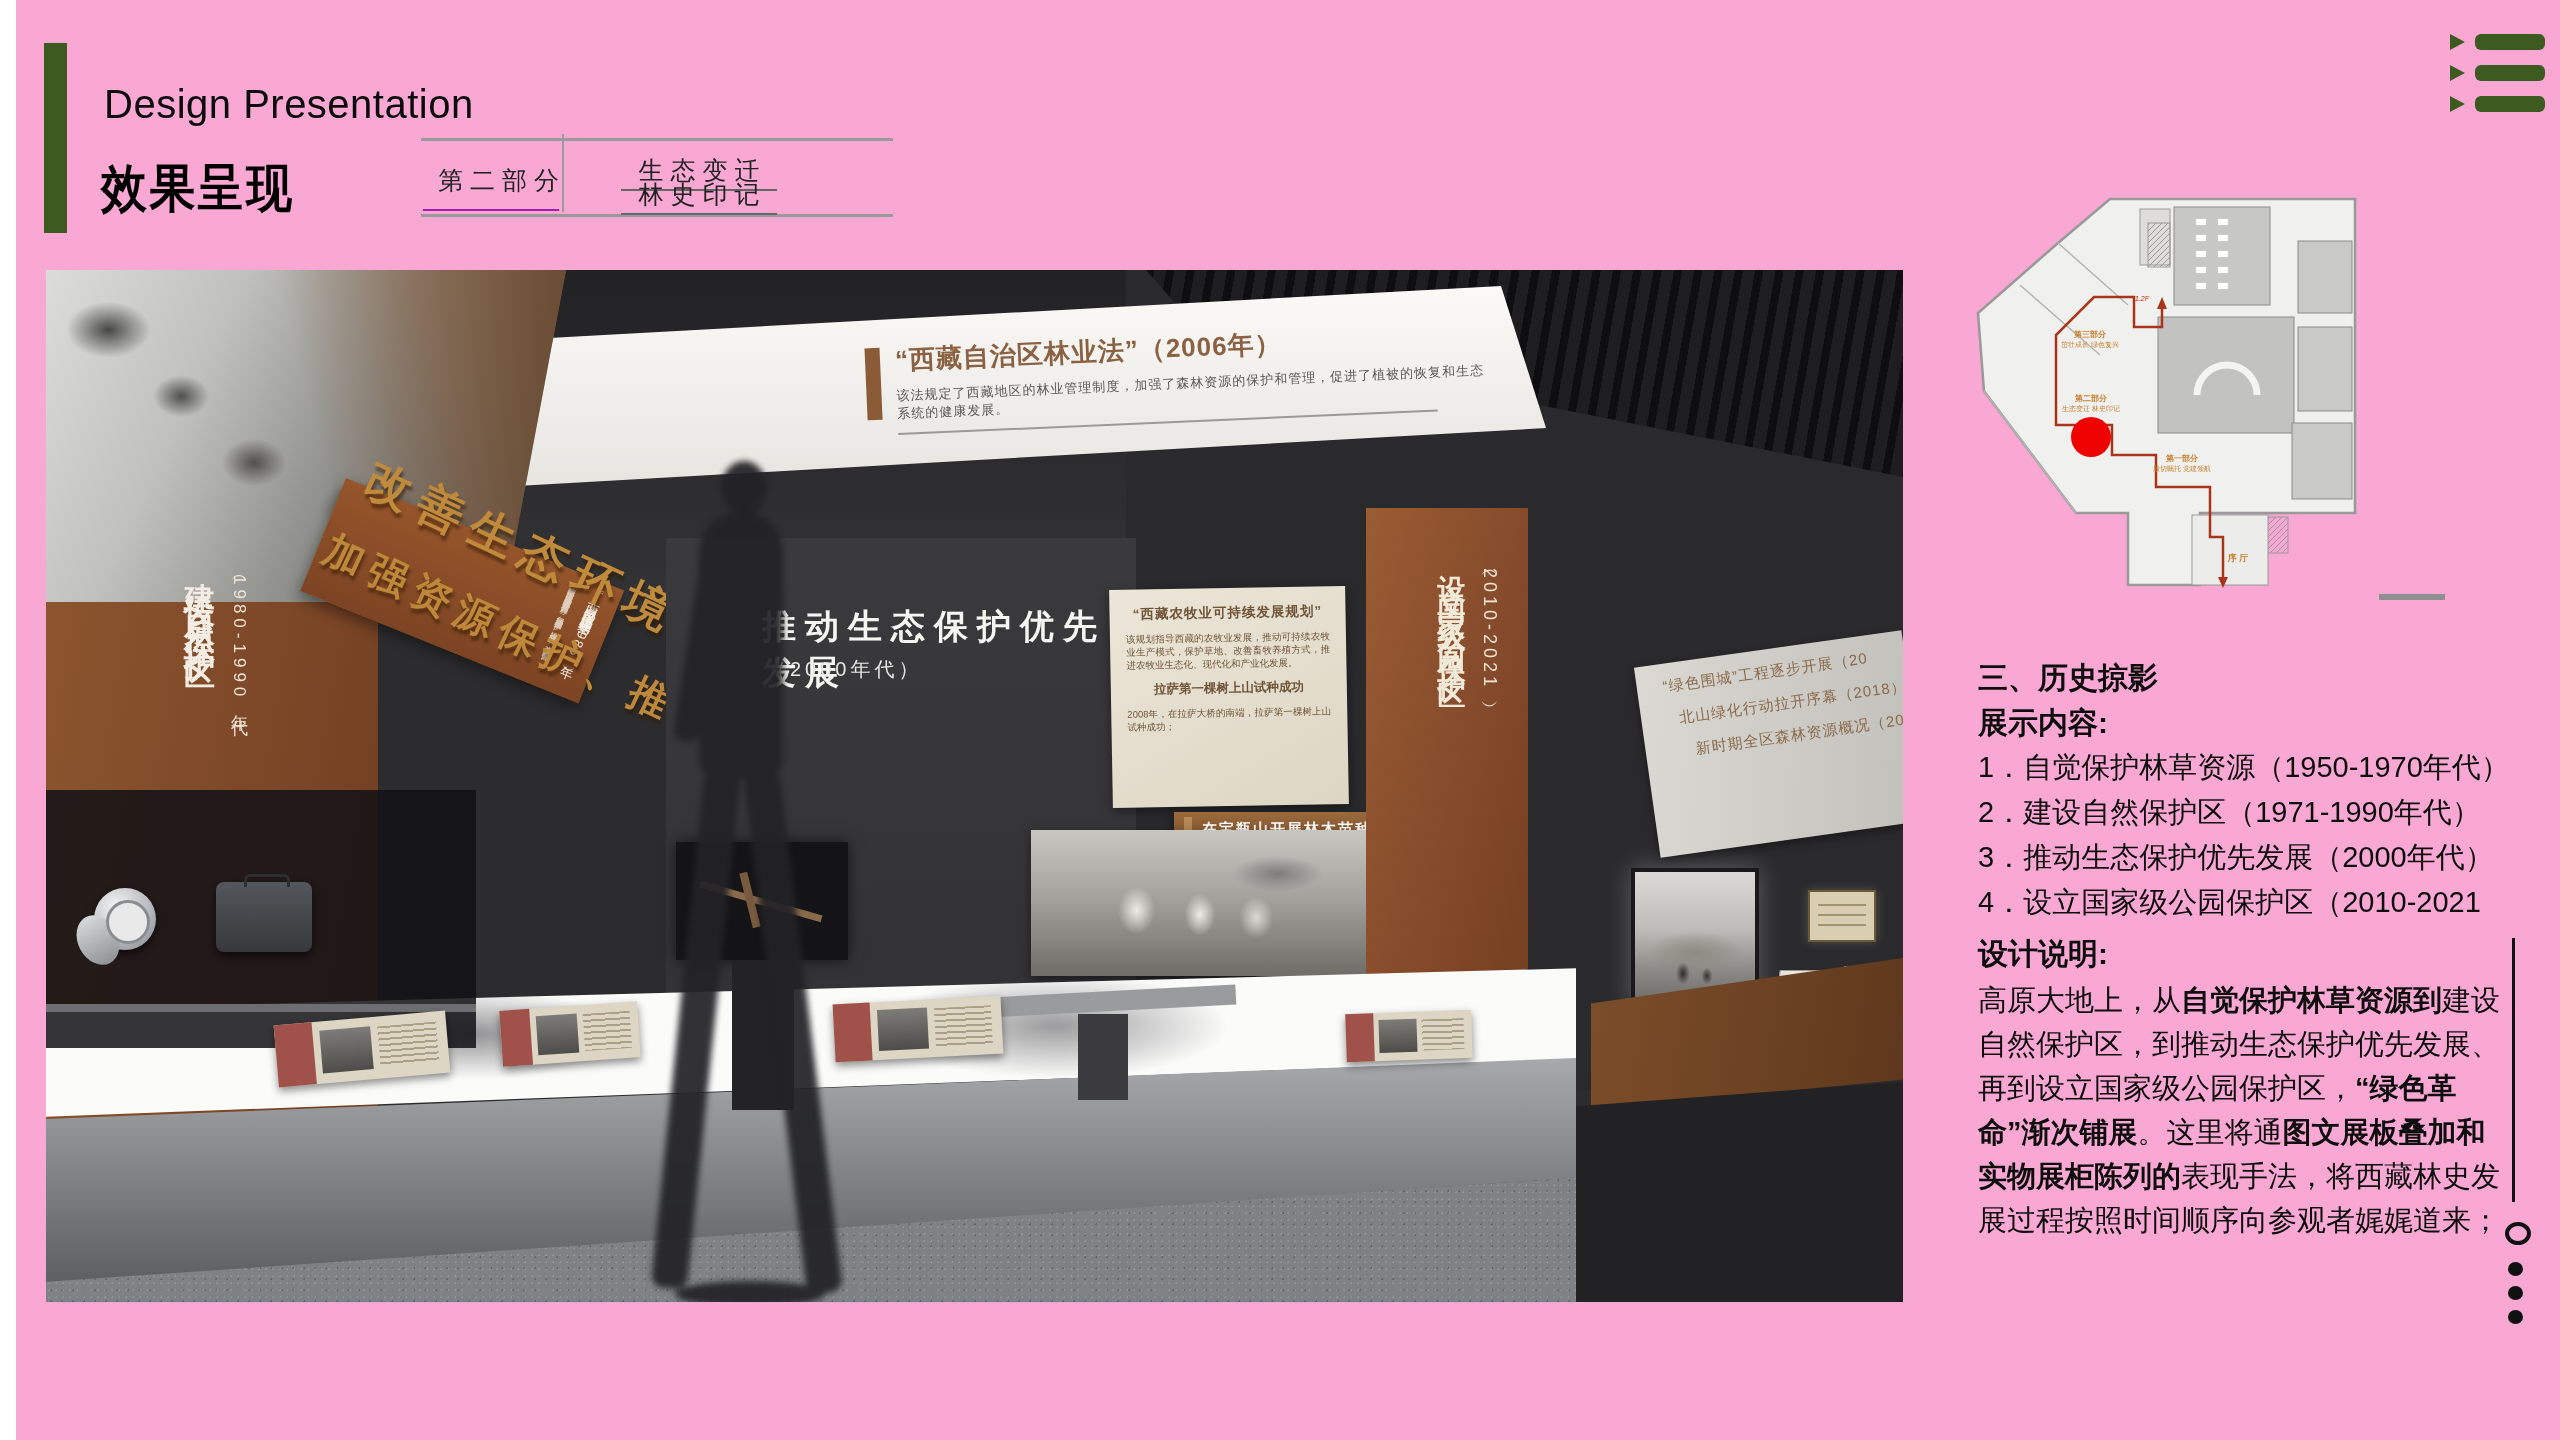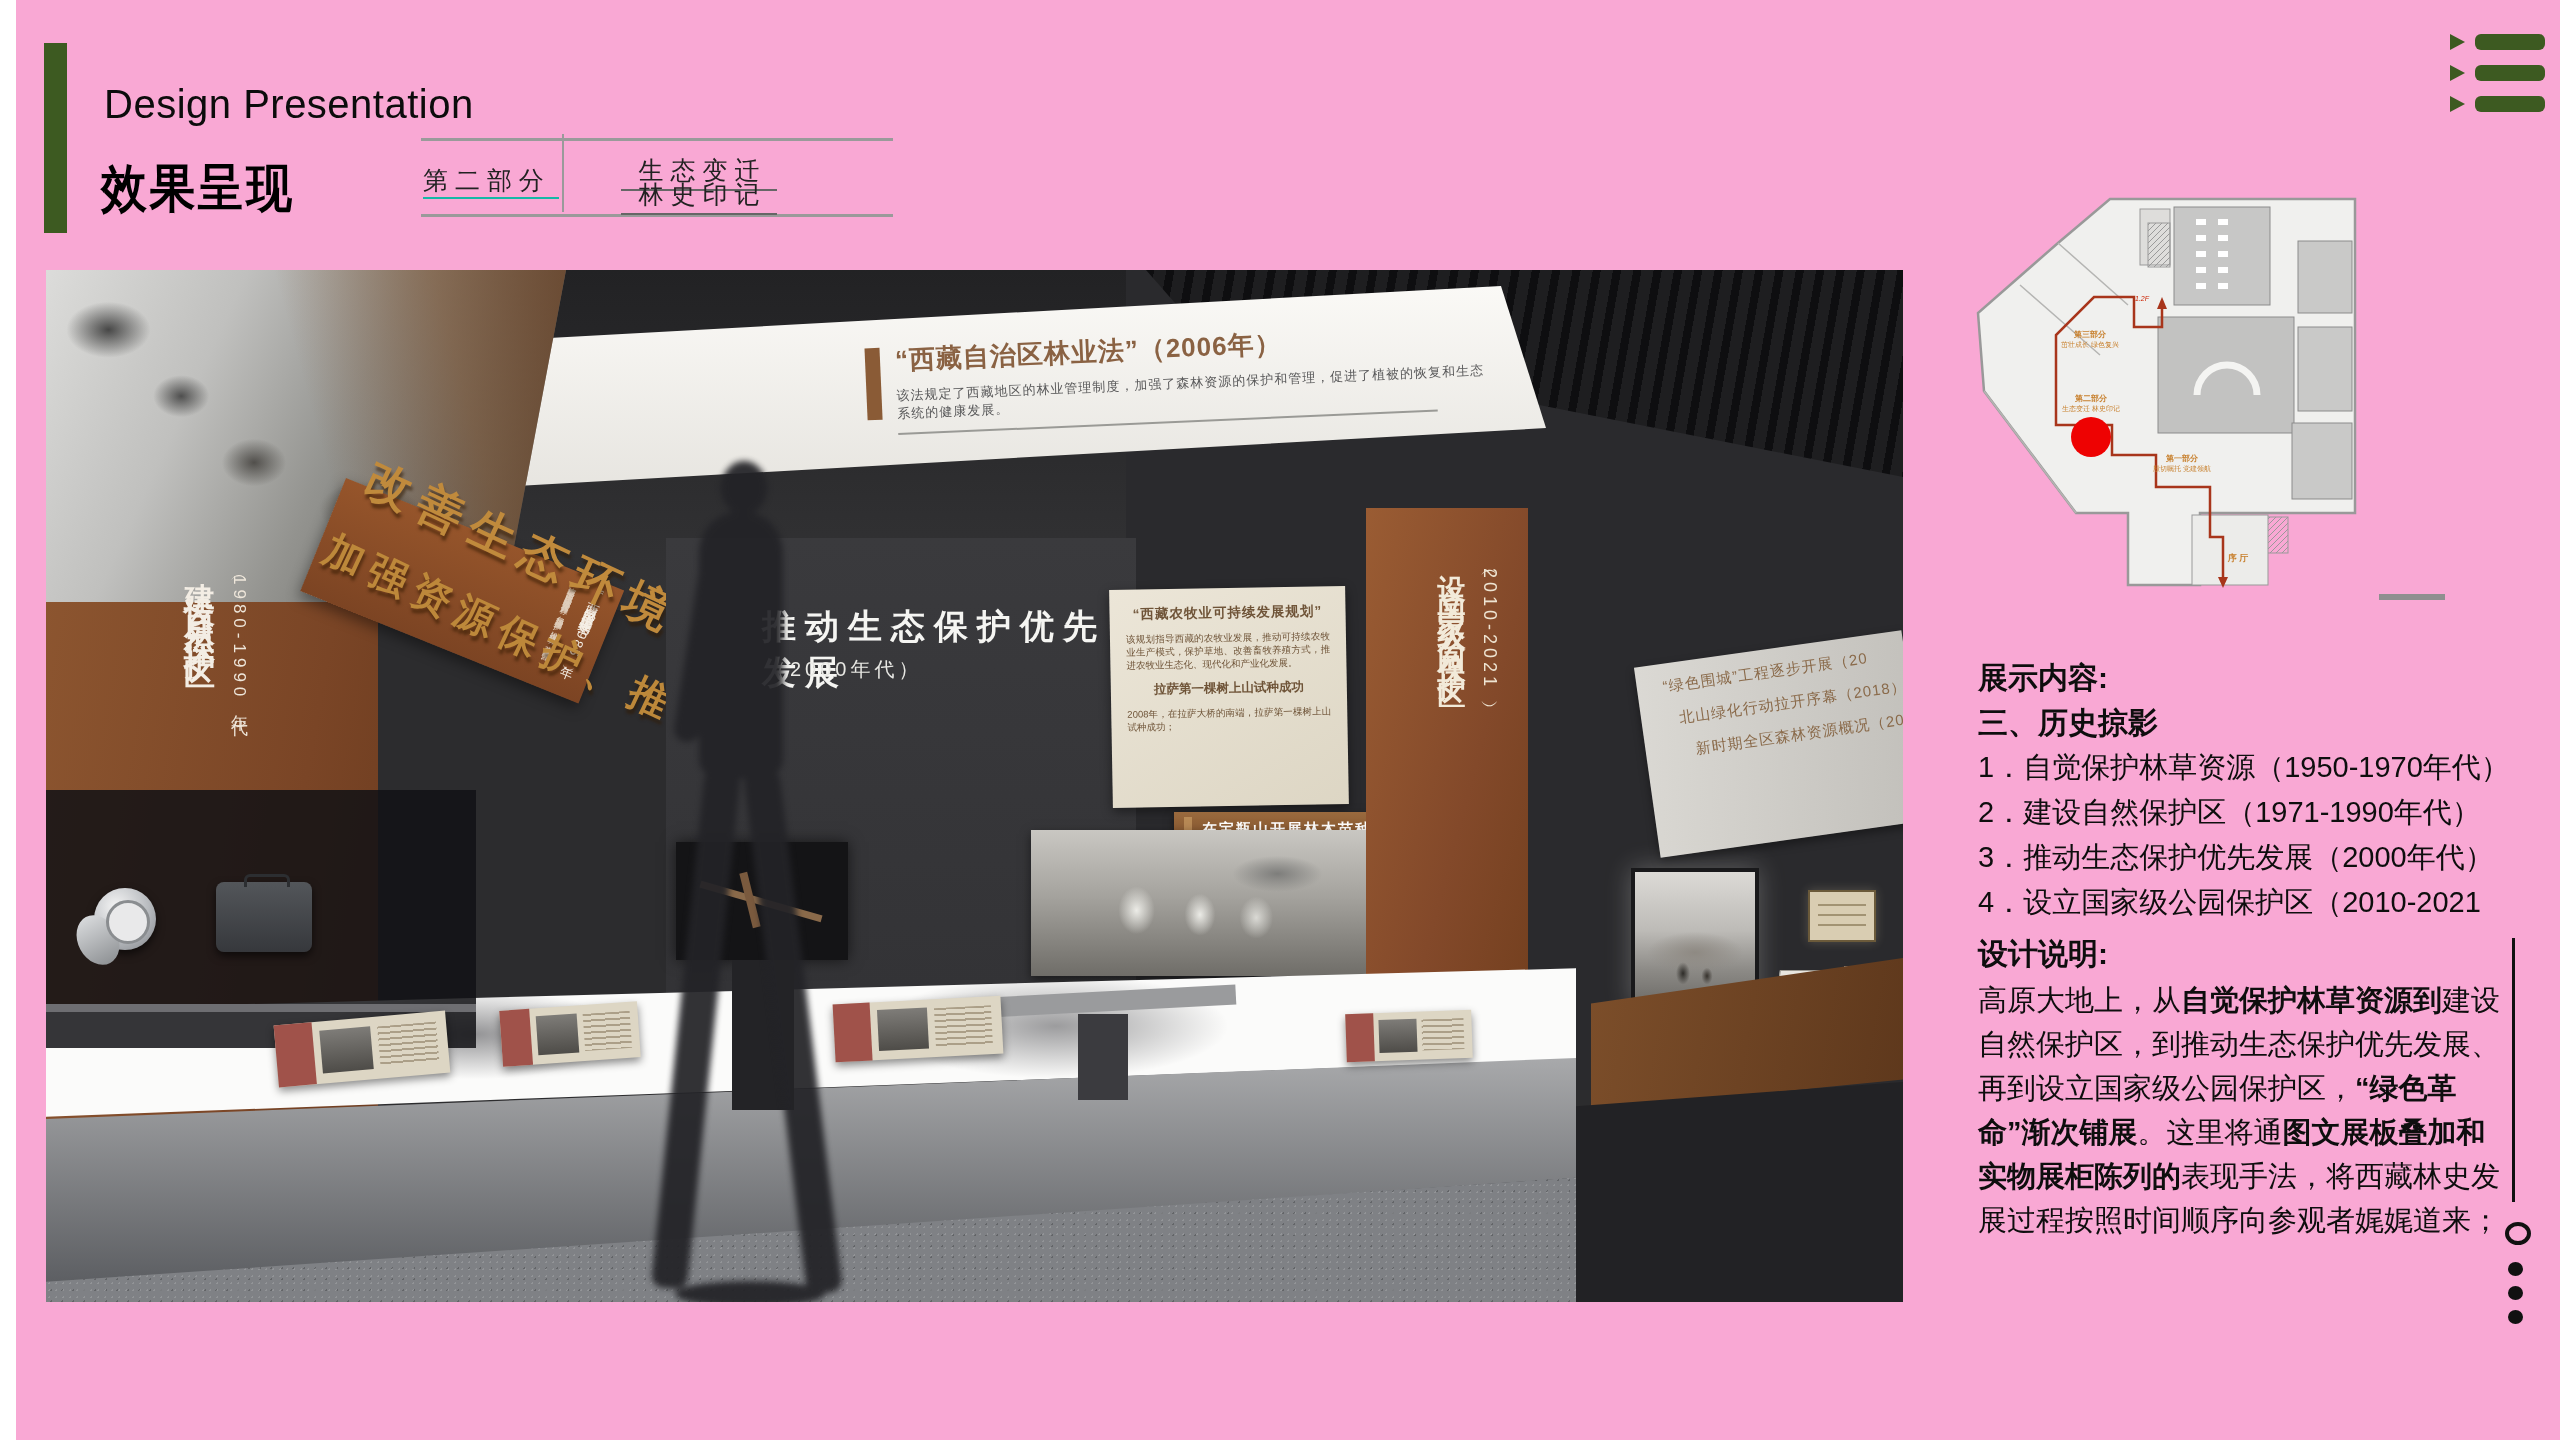--- a/index.html
+++ b/index.html
@@ -8,22 +8,22 @@
   .abs{position:absolute;}
 
   
   .green-bar{left:28px;top:43px;width:23px;height:190px;background:#3d5a21;}
   .dp-title{left:88px;top:82px;font-size:40px;color:#0c0c0c;letter-spacing:.5px;}
   .cn-title{left:85px;top:154px;font-size:52px;font-weight:700;color:#000;letter-spacing:3px;
             transform:scaleX(.88);transform-origin:left;}
   .part-box{left:405px;top:138px;width:472px;height:80px;}
   .part-box .hline{position:absolute;left:0;width:472px;height:3px;background:#9a9a9a;}
   .part-box .vline{position:absolute;left:141px;top:-4px;width:2px;height:78px;background:#9a9a9a;}
-  .part-label{position:absolute;left:2px;top:26px;width:136px;text-align:left;font-size:25px;color:#222;
-              border-bottom:2px solid #14b8a6;padding-bottom:0;}
+  .part-label{position:absolute;left:2px;top:26px;width:136px;text-align:right;font-size:25px;color:#222;
+              border-bottom:2px solid #a21caf;padding-bottom:12px;}
   .part-l1{position:absolute;left:200px;top:16px;width:156px;text-align:center;font-size:25px;color:#222;
            border-bottom:2px solid #666;padding-bottom:2px;}
   .part-l2{position:absolute;left:200px;top:40px;width:156px;text-align:center;font-size:25px;color:#222;
            border-bottom:2px solid #666;padding-bottom:2px;}
 
   
   .list-icon{left:2434px;top:34px;width:96px;height:82px;}
   .list-icon .row{position:absolute;left:0;height:16px;width:96px;}
   .list-icon .tri{position:absolute;left:0;top:0;width:0;height:0;
       border-top:8px solid transparent;border-bottom:8px solid transparent;border-left:15px solid #3d5a21;}
@@ -401,22 +401,22 @@
     <text x="131" y="216" font-size="8" font-weight="bold" fill="#c8812f" text-anchor="middle">第二部分</text>
     <text x="131" y="226" font-size="7" fill="#c8812f" text-anchor="middle">生态变迁 林史印记</text>
     <text x="222" y="276" font-size="8" font-weight="bold" fill="#c8812f" text-anchor="middle">第一部分</text>
     <text x="222" y="286" font-size="7" fill="#c8812f" text-anchor="middle">殷切嘱托 党建领航</text>
     <text x="278" y="376" font-size="9" font-weight="bold" fill="#c8812f" text-anchor="middle">序 厅</text>
     <text x="182" y="116" font-size="7" font-style="italic" fill="#cc2200" text-anchor="middle">1.2F</text>
   </svg>
   <div class="abs plan-line"></div>
 
   <div class="abs content">
+    <div class="c-head">三、历史掠影</div>
     <div class="c-head">展示内容:</div>
-    <div class="c-head">三、历史掠影</div>
     <div class="c-item">1．自觉保护林草资源（1950-1970年代）</div>
     <div class="c-item">2．建设自然保护区（1971-1990年代）</div>
     <div class="c-item">3．推动生态保护优先发展（2000年代）</div>
     <div class="c-item">4．设立国家级公园保护区（2010-2021</div>
     <div class="c-head" style="margin-top:6px;">设计说明:</div>
     <div class="c-para"><span>高原大地上，从</span><b>自觉保护林草资源到</b><span>建设自然保护区，到推动生态保护优先发展、再到设立国家级公园保护区，</span><b>“绿色革命”渐次铺展</b><span>。这里将通</span><b>图文展板叠加和实物展柜陈列的</b><span>表现手法，将西藏林史发展过程按照时间顺序向参观者娓娓道来；</span></div>
   </div>
 
   <div class="abs vline-right"></div>
   <div class="abs pg-ring"></div>

